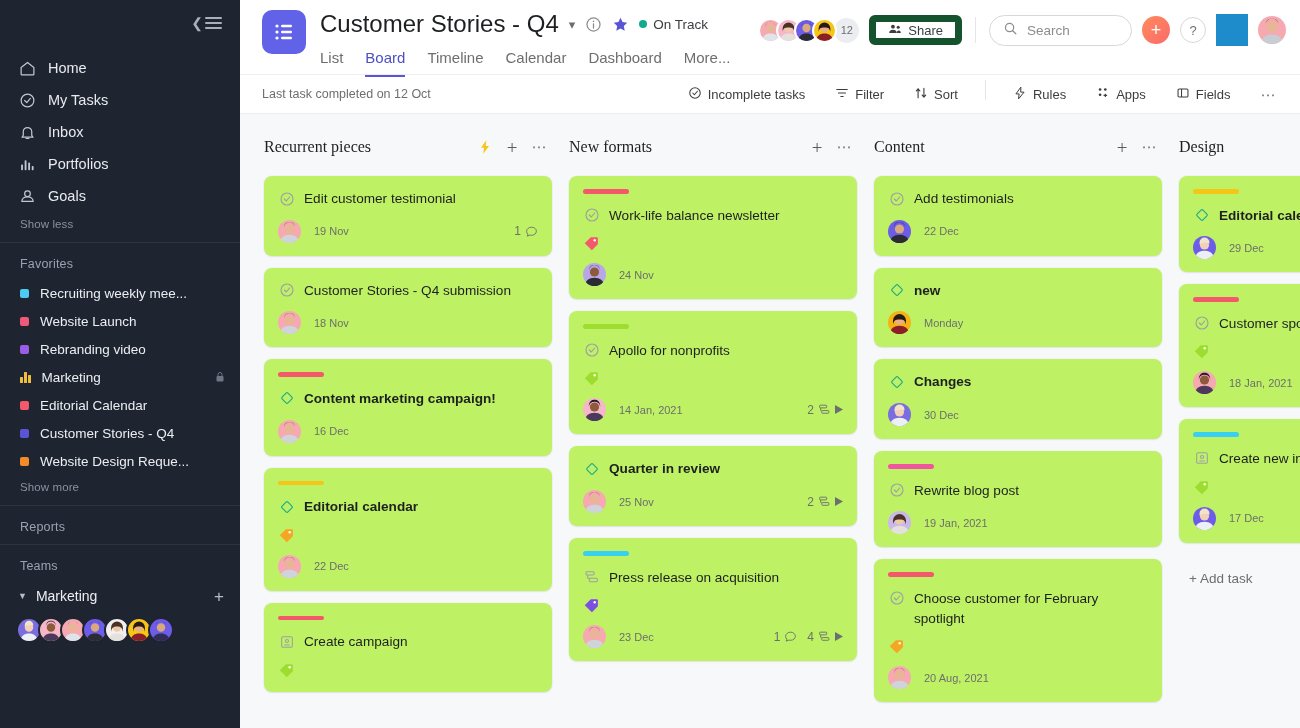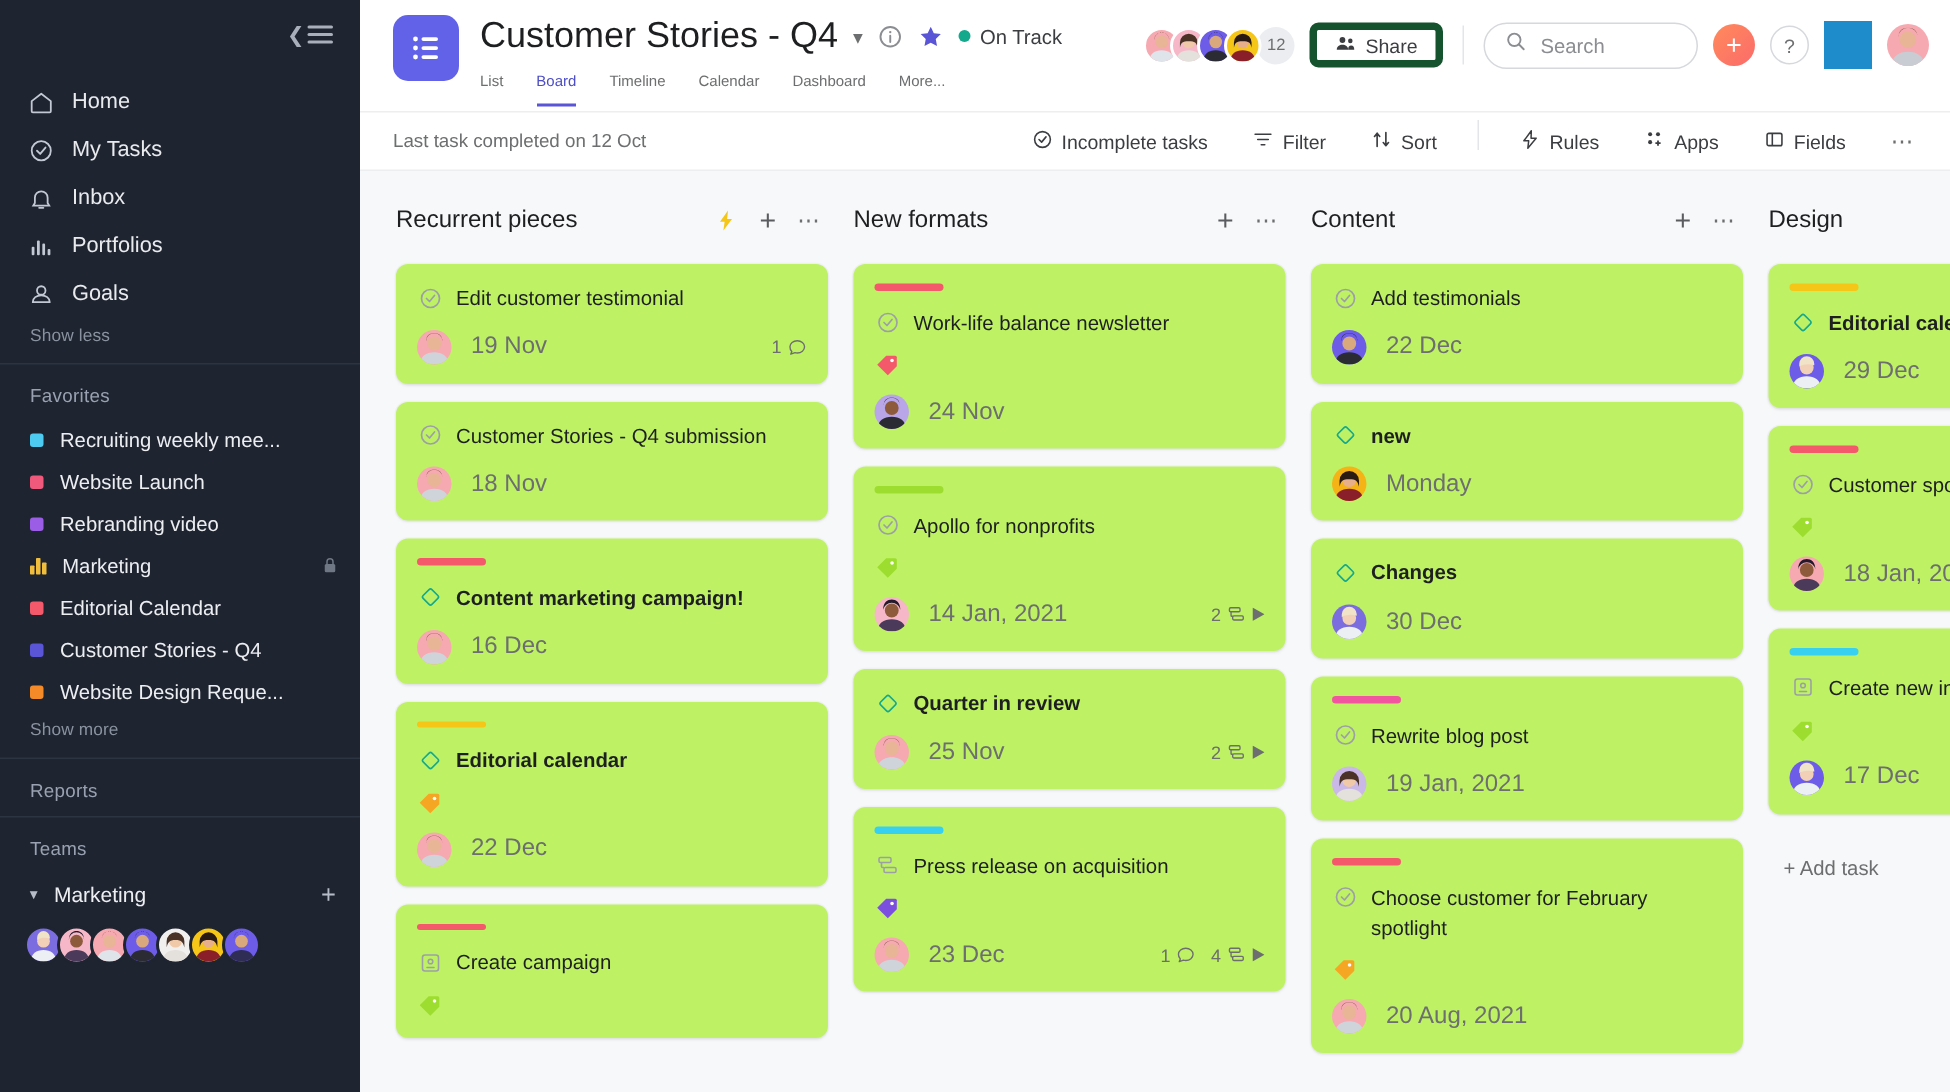--- a/index.html
+++ b/index.html
@@ -78,33 +78,33 @@
   }
   .head-mid { margin-left: 14px; padding-top: 8px; min-width: 0; }
   .title-row { display: flex; align-items: center; gap: 10px; height: 32px; }
   .proj-title { font-size: 24px; color: #1e1f21; font-weight: 400; white-space: nowrap; }
   .chev-down { color: #6d6e6f; font-size: 13px; cursor: pointer; }
   .info-ico, .star-ico { cursor: pointer; display: flex; }
   .status-pill { display: flex; align-items: center; gap: 6px; cursor: pointer; text-align: center; }
   .status-dot { width: 8px; height: 8px; border-radius: 50%; background: #14a88d; }
   .status-text { font-size: 13.5px; color: #3b3d40; }
   .tabs { display: flex; gap: 22px; margin-top: 5px; }
-  .tab { font-size: 10px; color: #6d6e6f; padding: 4px 0 9px; cursor: pointer; white-space: nowrap; border-bottom: 2.5px solid transparent; }
+  .tab { font-size: 15px; color: #6d6e6f; padding: 4px 0 9px; cursor: pointer; white-space: nowrap; border-bottom: 2.5px solid transparent; }
   .tab.active { color: #4d4ec4; border-bottom-color: #5a55d6; }
 
   .head-right { margin-left: auto; display: flex; align-items: center; gap: 10px; padding-top: 14px; }
   .avstack { display: flex; align-items: center; }
   .avstack .av { margin-right: -7px; border: 2px solid #fff; }
   .av-count {
     width: 25px; height: 25px; border-radius: 50%; background: #ebedf0; color: #6d6e6f;
     font-size: 11px; display: flex; align-items: center; justify-content: center; margin-left: 4px;
   }
   .share-btn {
     display: flex; align-items: center; gap: 6px; height: 30px; padding: 0 12px;
-    border: 5px solid #14532d; border-radius: 6px; background: #fff; font-size: 13px; color: #3b3d40; cursor: pointer;
+    border: 7px solid #14532d; border-radius: 6px; background: #fff; font-size: 13px; color: #3b3d40; cursor: pointer;
   }
   .hdr-sep { width: 1px; height: 26px; background: #e4e5e8; margin: 0 3px; }
   .searchbox {
     display: flex; align-items: center; gap: 9px; width: 143px; height: 31px;
     border: 1px solid #d6d8dc; border-radius: 16px; padding: 0 13px; cursor: text;
   }
   .searchbox input {
     border: none; outline: none; font-size: 13.5px; color: #6d6e6f;
     font-family: "Liberation Sans", sans-serif; width: 100%; background: transparent;
   }
@@ -133,40 +133,40 @@
   }
   .tb-sep { width: 1px; height: 20px; background: #e4e5e8; margin: 0 6px; }
   .dots { letter-spacing: 1.5px; font-size: 15px; color: #6d6e6f; line-height: 1; }
 
   
   .board {
     flex: 1; background: #f6f8f9; display: flex; gap: 17px;
     padding: 18px 0 0 24px; overflow: hidden; align-items: flex-start;
   }
   .column { width: 288px; flex: 0 0 288px; display: flex; flex-direction: column; }
-  .col-head { display: flex; align-items: center; height: 30px; margin-bottom: 14px; padding-right: 4px; }
+  .col-head { display: flex; align-items: center; height: 30px; margin-bottom: 14px; padding-right: 4px; font-family: Liberation Serif, serif; }
   .col-title { font-size: 16px; color: #1e1f21; font-weight: 500; }
   .col-acts { margin-left: auto; display: flex; align-items: center; gap: 14px; }
   .col-act { cursor: pointer; display: flex; align-items: center; color: #6d6e6f; }
   .col-plus { font-size: 19px; line-height: 1; color: #5a5c60; }
 
   .cards { display: flex; flex-direction: column; gap: 12px; }
   .card {
     background: #bef264; border-radius: 8px; padding: 13px 14px 13px 14px;
     box-shadow: 0 1px 2px rgba(0,0,0,.07), 0 0 0 1px rgba(0,0,0,.025);
     cursor: pointer;
   }
   .card-bar { height: 4.5px; width: 46px; border-radius: 3px; margin-bottom: 12px; }
   .card-titlerow { display: flex; align-items: flex-start; gap: 9px; }
   .card-title { font-size: 13.6px; color: #1e1f21; line-height: 1.45; }
   .card-title.bold { font-weight: 600; }
   .card-icon { flex: 0 0 17px; width: 17px; height: 17px; margin-top: 1px; display: flex; align-items: center; justify-content: center; }
   .card-tag { margin-top: 10px; display: flex; }
   .card-foot { display: flex; align-items: center; margin-top: 11px; }
-  .card-date { font-size: 16px; color: #6d6e6f; margin-left: 13px; }
+  .card-date { font-size: 11px; color: #6d6e6f; margin-left: 13px; }
   .card-meta { margin-left: auto; display: flex; align-items: center; gap: 10px; }
   .meta-item { display: flex; align-items: center; gap: 4px; font-size: 12px; color: #6d6e6f; }
   .add-task-row { display: flex; align-items: center; gap: 7px; padding: 16px 0 0 10px; font-size: 13.5px; color: #6d6e6f; cursor: pointer; }
 </style>
 </head>
 <body>
 
 <div class="app">
 
   <aside class="sidebar">

